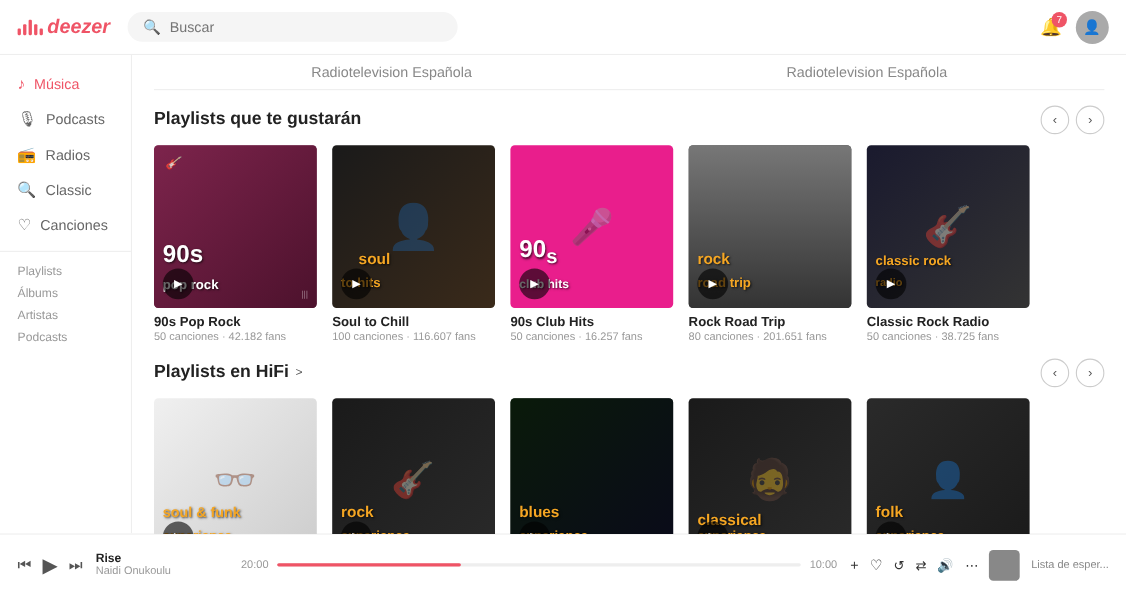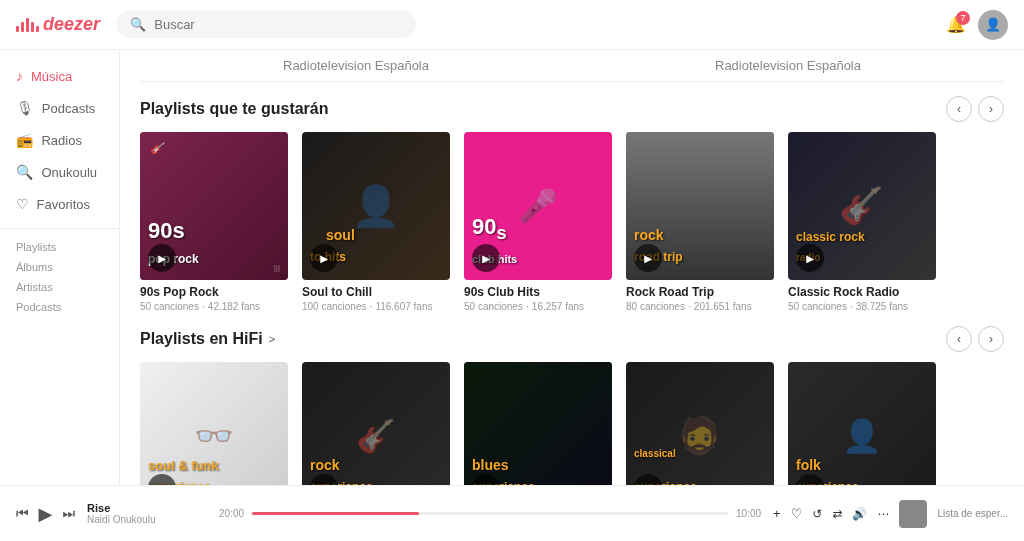--- a/index.html
+++ b/index.html
@@ -129,25 +129,25 @@
     <div class="nav-item">
       <span class="icon">🎙</span>
       <span>Podcasts</span>
     </div>
     <div class="nav-item">
       <span class="icon">📻</span>
       <span>Radios</span>
     </div>
     <div class="nav-item">
       <span class="icon">🔍</span>
-      <span>Onukoulu</span>
+      <span>Classic</span>
     </div>
     <div class="nav-item">
       <span class="icon">♡</span>
-      <span>Favoritos</span>
+      <span>Canciones</span>
     </div>
     <div class="sidebar-divider"></div>
     <div class="sidebar-sub">Playlists</div>
     <div class="sidebar-sub">Álbums</div>
     <div class="sidebar-sub">Artistas</div>
     <div class="sidebar-sub">Podcasts</div>
   </div>
 
   <div class="main-content">
 
@@ -264,21 +264,21 @@
           <div class="thumb-label" style="bottom:36px;font-size:14px;font-weight:700;color:#f5a623;">blues</div>
           <div class="thumb-label" style="bottom:16px;font-size:12px;color:#f5a623;">experience</div>
           <div class="play-overlay">▶</div>
         </div>
 
       </div>
 
       <div class="playlist-card">
         <div class="playlist-thumb bg-classical-exp">
           <div style="position:absolute;inset:0;display:flex;align-items:center;justify-content:center;font-size:36px;opacity:0.4;color:white;">🧔</div>
-          <div class="thumb-label" style="bottom:50px;font-size:10px;font-weight:700;color:#f5a623;">classical</div>
+          <div class="thumb-label" style="bottom:29px;font-size:14px;font-weight:700;color:#f5a623;">classical</div>
           <div class="thumb-label" style="bottom:16px;font-size:12px;color:#f5a623;">experience</div>
           <div class="play-overlay">▶</div>
         </div>
 
       </div>
 
       <div class="playlist-card">
         <div class="playlist-thumb bg-folk-exp">
           <div style="position:absolute;inset:0;display:flex;align-items:center;justify-content:center;font-size:32px;opacity:0.4;color:white;">👤</div>
           <div class="thumb-label" style="bottom:36px;font-size:14px;font-weight:700;color:#f5a623;">folk</div>

